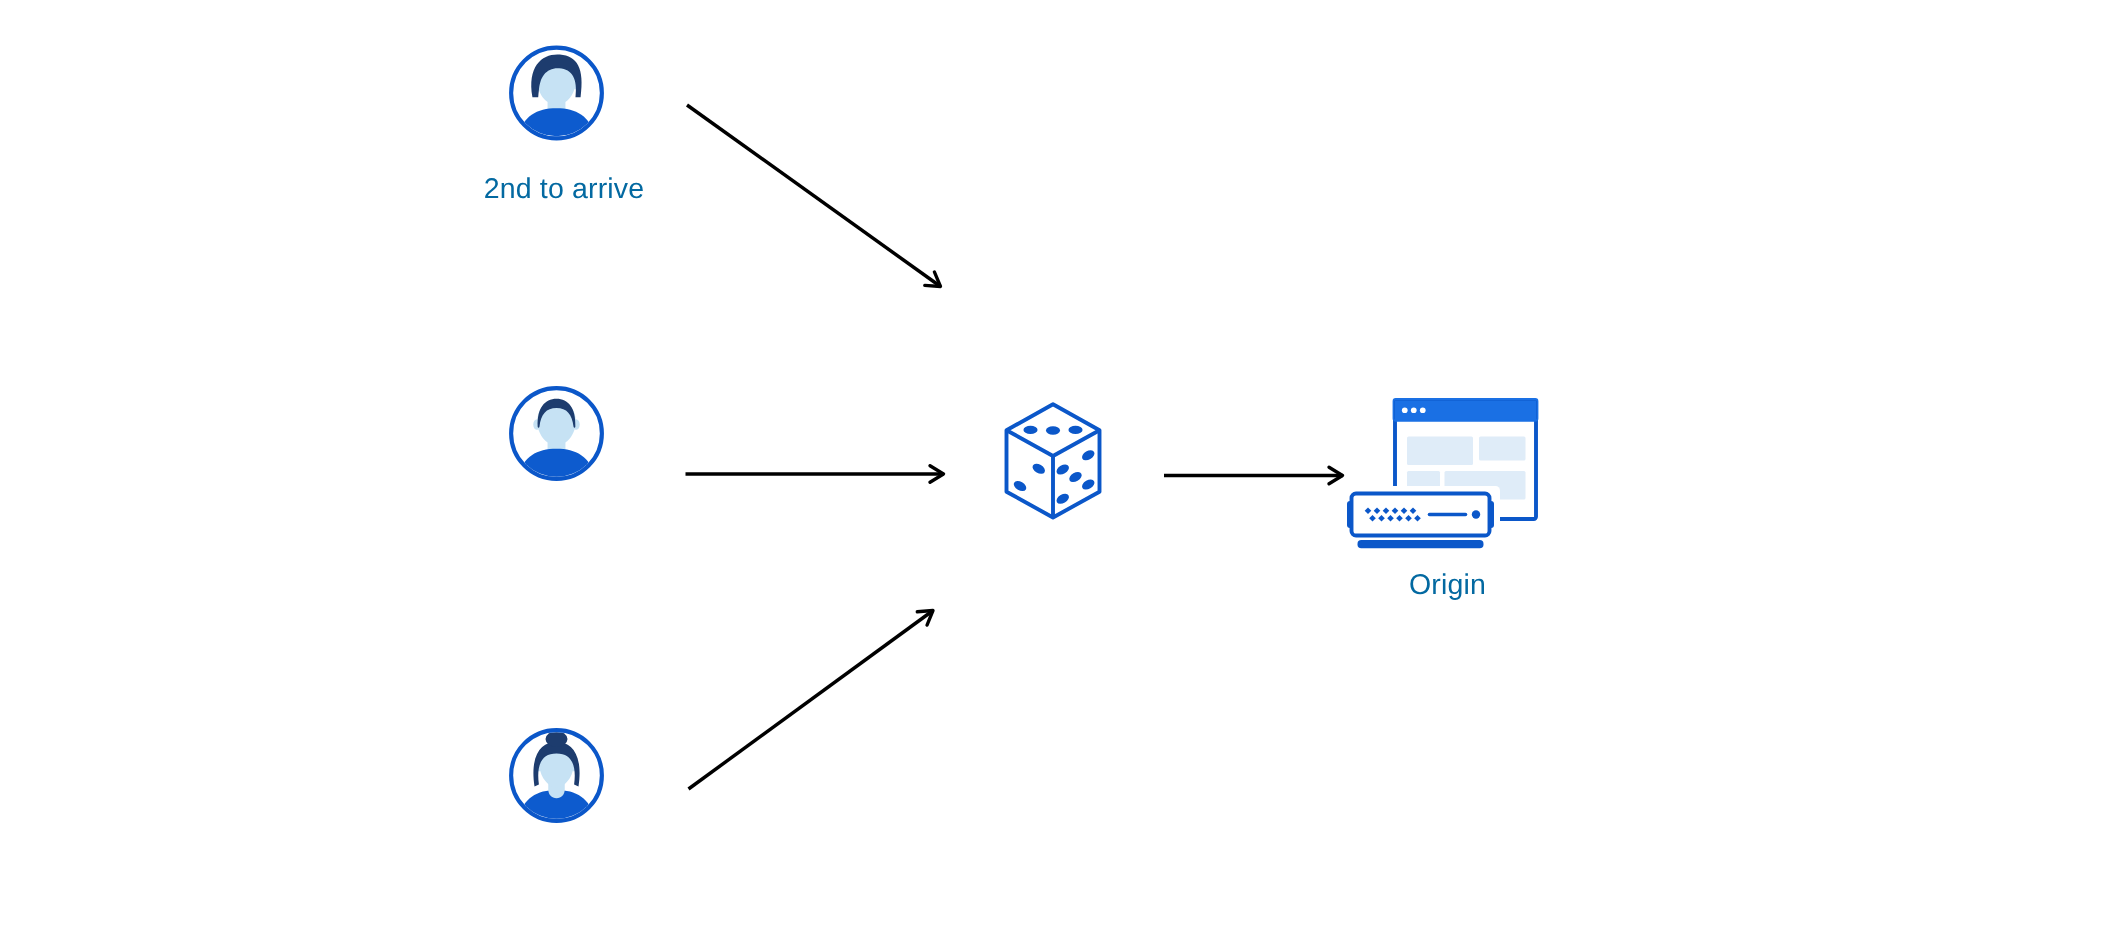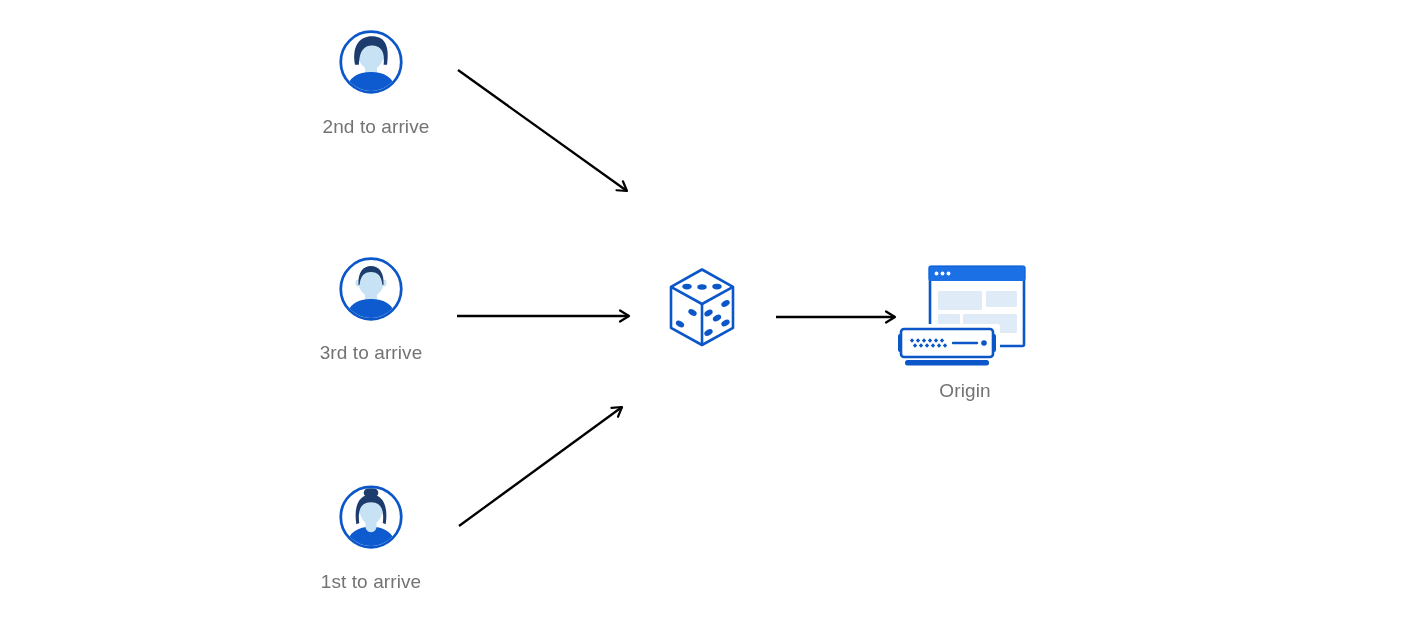--- a/index.html
+++ b/index.html
@@ -8,21 +8,21 @@
     width:1405px;height:633px;
     background:#ffffff;
     font-family:"Liberation Sans", sans-serif;
     overflow:hidden;
   }
   .arrows{position:absolute;left:0;top:0;width:1405px;height:633px;}
   .node{position:absolute;}
   .node-label{
     position:absolute;
     font-size:19px;
-    color:#737373;
+    color:#0369a1;
     text-align:center;
     letter-spacing:0.1px;
     white-space:nowrap;
   }
 </style>
 </head>
 <body>
 
 <div class="canvas">
 
@@ -73,21 +73,20 @@
         <path d="M29.5,38 C31,41.5 33.5,43.5 36,43.5 C38.5,43.5 41,41.5 42.5,38 L42.5,33 L29.5,33 Z" fill="#aed3ec"></path>
         <path d="M7,74 C9,54 20,47 36,47 C52,47 63,54 65,74 Z" fill="#0d5bce"></path>
         <path d="M36,12.5 C45,12.5 50,18.5 50,27 C50,36.5 43.5,44.5 36,44.5 C28.5,44.5 22,36.5 22,27 C22,18.5 27,12.5 36,12.5 Z" fill="#c6e2f4"></path>
         <ellipse cx="21.8" cy="29.5" rx="2.7" ry="3.8" fill="#c6e2f4"></ellipse>
         <ellipse cx="50.2" cy="29.5" rx="2.7" ry="3.8" fill="#c6e2f4"></ellipse>
         <path d="M22.3,31 C21.8,17.5 27.5,10.8 36,10.8 C44.5,10.8 50.2,17.5 49.7,31 C49.6,32 48.6,32 48.4,31 C47.3,22 43.5,17.5 36,17.5 C28.5,17.5 24.7,22 23.6,31 C23.4,32 22.4,32 22.3,31 Z" fill="#1d3c6e"></path>
       </g>
       <circle cx="36" cy="36" r="33" fill="none" stroke="#0b57c9" stroke-width="3"></circle>
     </svg>
   </div>
-  <div class="node-label" style="left:286px;top:342px;width:170px;">3rd to arrive</div>
 
   <div class="node" style="left:338px;top:484px;">
     <svg width="66" height="66" viewBox="0 0 72 72">
       <defs>
           <clipPath id="clipC">
             <circle cx="36" cy="36" r="31.5"></circle>
           </clipPath>
         </defs>
       <circle cx="36" cy="36" r="31.5" fill="#ffffff"></circle>
       <g clip-path="url(#clipC)">
@@ -96,21 +95,20 @@
         <path d="M30,38 C31.2,41 33.5,43 36,43 C38.5,43 40.8,41 42,38 L42,33 L30,33 Z" fill="#aed3ec"></path>
         <path d="M36,13.5 C43.5,13.5 48.5,19 48.5,27.5 C48.5,36.5 42.5,44.5 36,44.5 C29.5,44.5 23.5,36.5 23.5,27.5 C23.5,19 28.5,13.5 36,13.5 Z" fill="#c6e2f4"></path>
         <ellipse cx="23.2" cy="29.5" rx="2.5" ry="3.5" fill="#c6e2f4"></ellipse>
         <ellipse cx="48.8" cy="29.5" rx="2.5" ry="3.5" fill="#c6e2f4"></ellipse>
         <path d="M20,44 C16.5,21 25,11.5 36,11.5 C47,11.5 55.5,21 52,44 L48.8,42.5 C50.5,30 48,20 36,20 C24,20 21.5,30 23.2,42.5 Z" fill="#1d3c6e"></path>
         <ellipse cx="36" cy="9.5" rx="8" ry="5.8" fill="#1d3c6e"></ellipse>
       </g>
       <circle cx="36" cy="36" r="33" fill="none" stroke="#0b57c9" stroke-width="3"></circle>
     </svg>
   </div>
-  <div class="node-label" style="left:286px;top:571px;width:170px;">1st to arrive</div>
 
   <div class="node" style="left:667px;top:266px;">
     <svg width="70" height="86" viewBox="0 0 70 86">
       <g stroke="#0b57c9" stroke-width="2.6" stroke-linejoin="round" fill="#ffffff">
         <path d="M35,3.5 L66,20.8 L66,61.8 L35,79 L4,61.8 L4,20.8 Z"></path>
         <path d="M4,20.8 L35,38 L66,20.8" fill="none"></path>
         <path d="M35,38 L35,79" fill="none"></path>
       </g>
       <g fill="#0b57c9">
 

